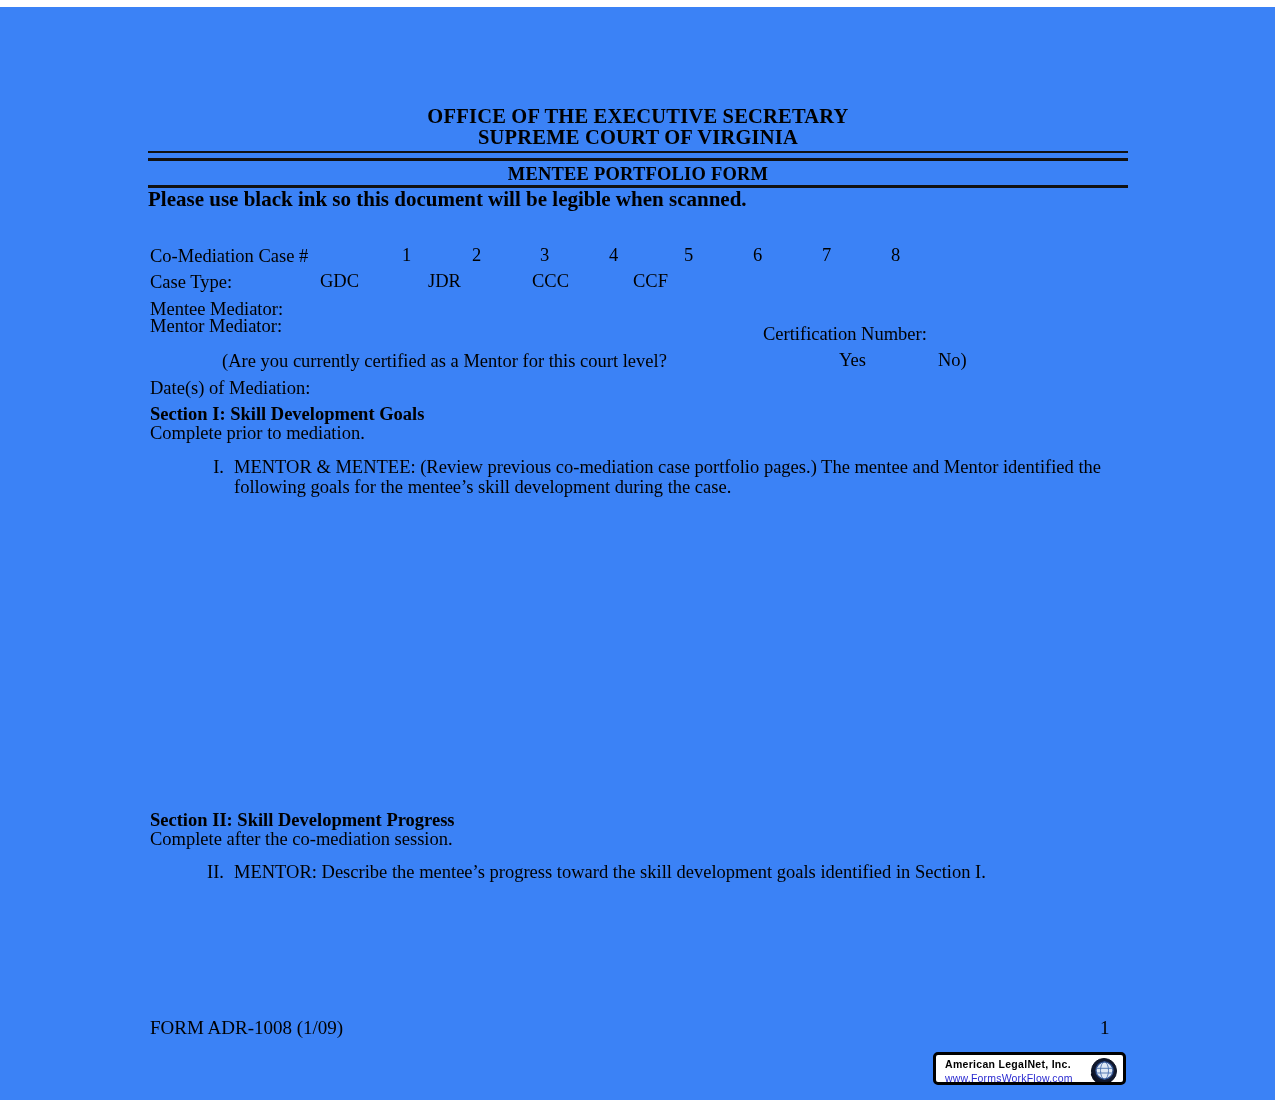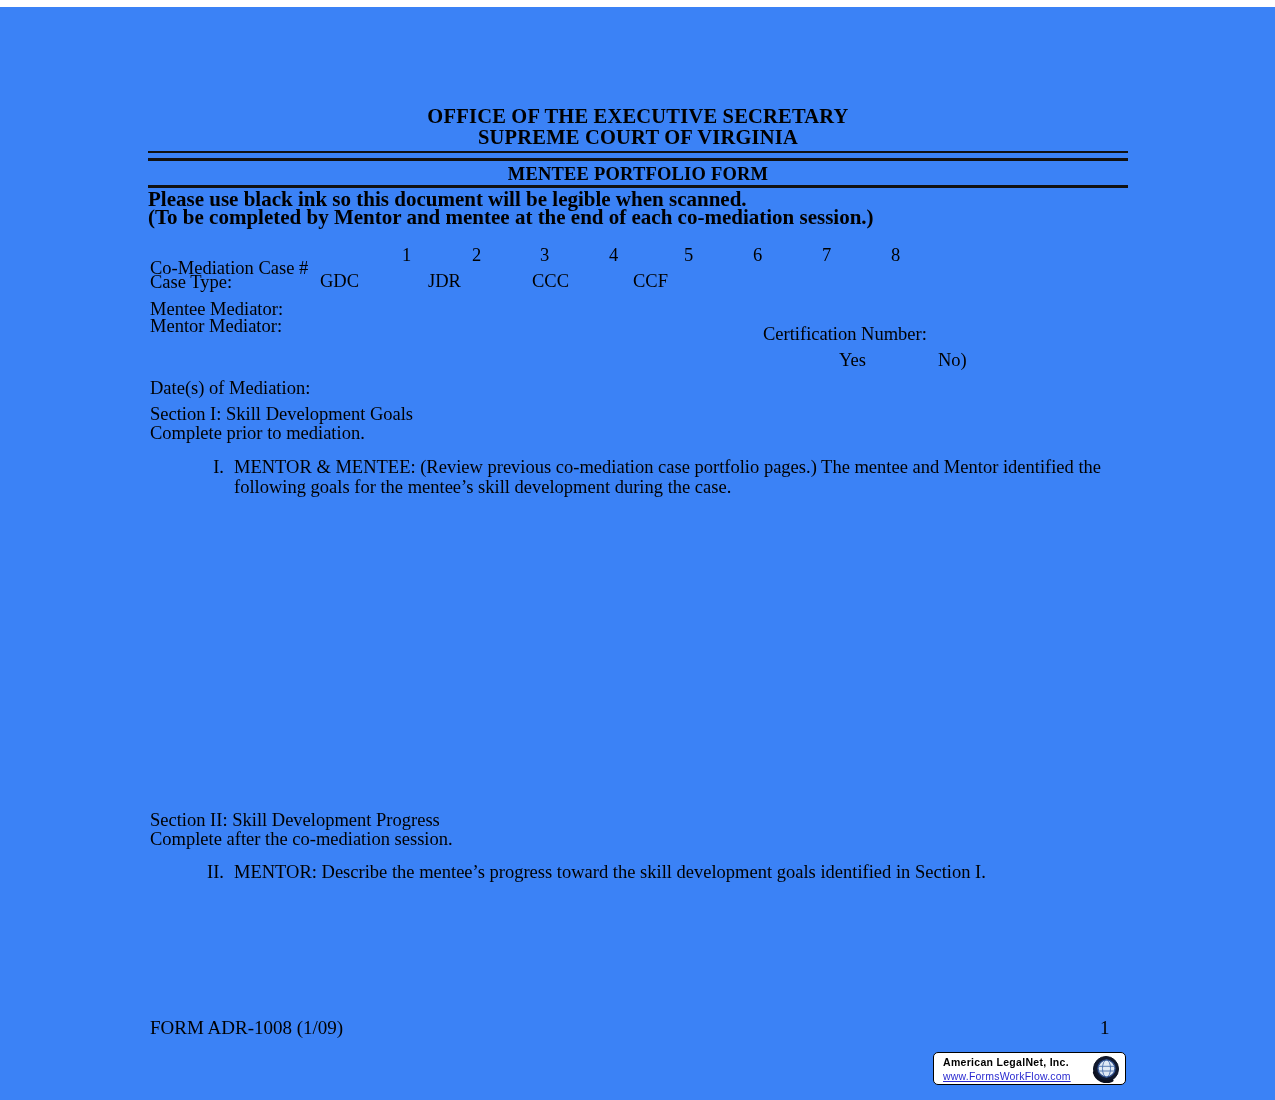--- a/index.html
+++ b/index.html
@@ -69,21 +69,21 @@
   
   .line {
     position: absolute;
     font-size: 18.5px;
     line-height: 23px;
     white-space: pre;
   }
 
   .field-label { left: 150px; }
 
-  .row-case      { top: 250px; }
+  .row-case      { top: 238px; }
   .row-casetype  { top: 264px; text-align: center; }
   .row-mentee    { top: 291px; }
   .row-mentor    { top: 308px; }
   .row-certq     { top: 343px; left: 222px; }
   .row-dates     { top: 370px; text-align: right; }
 
   .cert-num {
     position: absolute;
     left: 763px;
     top: 317px;
@@ -95,21 +95,21 @@
   .token {
     position: absolute;
     font-size: 18.5px;
     white-space: pre;
   }
 
   .sec-head {
     position: absolute;
     left: 150px;
     font-size: 18.5px;
-    font-weight: normal;
+    font-weight: bold;
     white-space: pre;
   }
   .sec-sub {
     position: absolute;
     left: 150px;
     font-size: 18.5px;
     white-space: pre;
   }
   .sec1-head { top: 397px; }
   .sec1-sub  { top: 416px; }
@@ -152,21 +152,21 @@
     font-size: 19px;
   }
 
   .alnet-badge {
     position: absolute;
     left: 933px;
     top: 1045px;
     width: 193px;
     height: 33px;
     background: #ffffff;
-    border: 1px solid #000000;
+    border: 3px solid #000000;
     border-radius: 5px;
     box-sizing: border-box;
     overflow: hidden;
   }
   .alnet-text {
     position: absolute;
     left: 9px;
     top: 2px;
     width: 145px;
   }
@@ -205,21 +205,20 @@
   <div class="hdr-title hdr-line2">SUPREME COURT OF VIRGINIA</div>
 
   <div class="rule rule-a"></div>
   <div class="rule rule-b"></div>
 
   <div class="form-name">MENTEE PORTFOLIO FORM</div>
 
   <div class="rule rule-c"></div>
 
   <div class="notice notice-1">Please use black ink so this document will be legible when scanned.</div>
-  <div class="notice notice-2">(To be completed by Mentor and mentee at the end of each co-mediation session.)</div>
 
   <div class="line field-label row-case">Co-Mediation Case #</div>
   <div class="token" style="left:402px; top:238px;">1</div>
   <div class="token" style="left:472px; top:238px;">2</div>
   <div class="token" style="left:540px; top:238px;">3</div>
   <div class="token" style="left:609px; top:238px;">4</div>
   <div class="token" style="left:684px; top:238px;">5</div>
   <div class="token" style="left:753px; top:238px;">6</div>
   <div class="token" style="left:822px; top:238px;">7</div>
   <div class="token" style="left:891px; top:238px;">8</div>
@@ -228,20 +227,21 @@
   <div class="token" style="left:320px; top:264px;">GDC</div>
   <div class="token" style="left:428px; top:264px;">JDR</div>
   <div class="token" style="left:532px; top:264px;">CCC</div>
   <div class="token" style="left:633px; top:264px;">CCF</div>
 
   <div class="line field-label row-mentee">Mentee Mediator:</div>
 
   <div class="line field-label row-mentor">Mentor Mediator:</div>
   <div class="cert-num">Certification Number:</div>
 
+  <div class="line row-certq">(Are you currently certified as a Mentor for this court level?</div>
   <div class="token" style="left:839px; top:343px;">Yes</div>
   <div class="token" style="left:938px; top:343px;">No)</div>
 
   <div class="line field-label row-dates">Date(s) of Mediation:</div>
 
   <div class="sec-head sec1-head">Section I: Skill Development Goals</div>
   <div class="sec-sub sec1-sub">Complete prior to mediation.</div>
 
   <div class="numbered item-1">
     <span class="num">I.</span>

